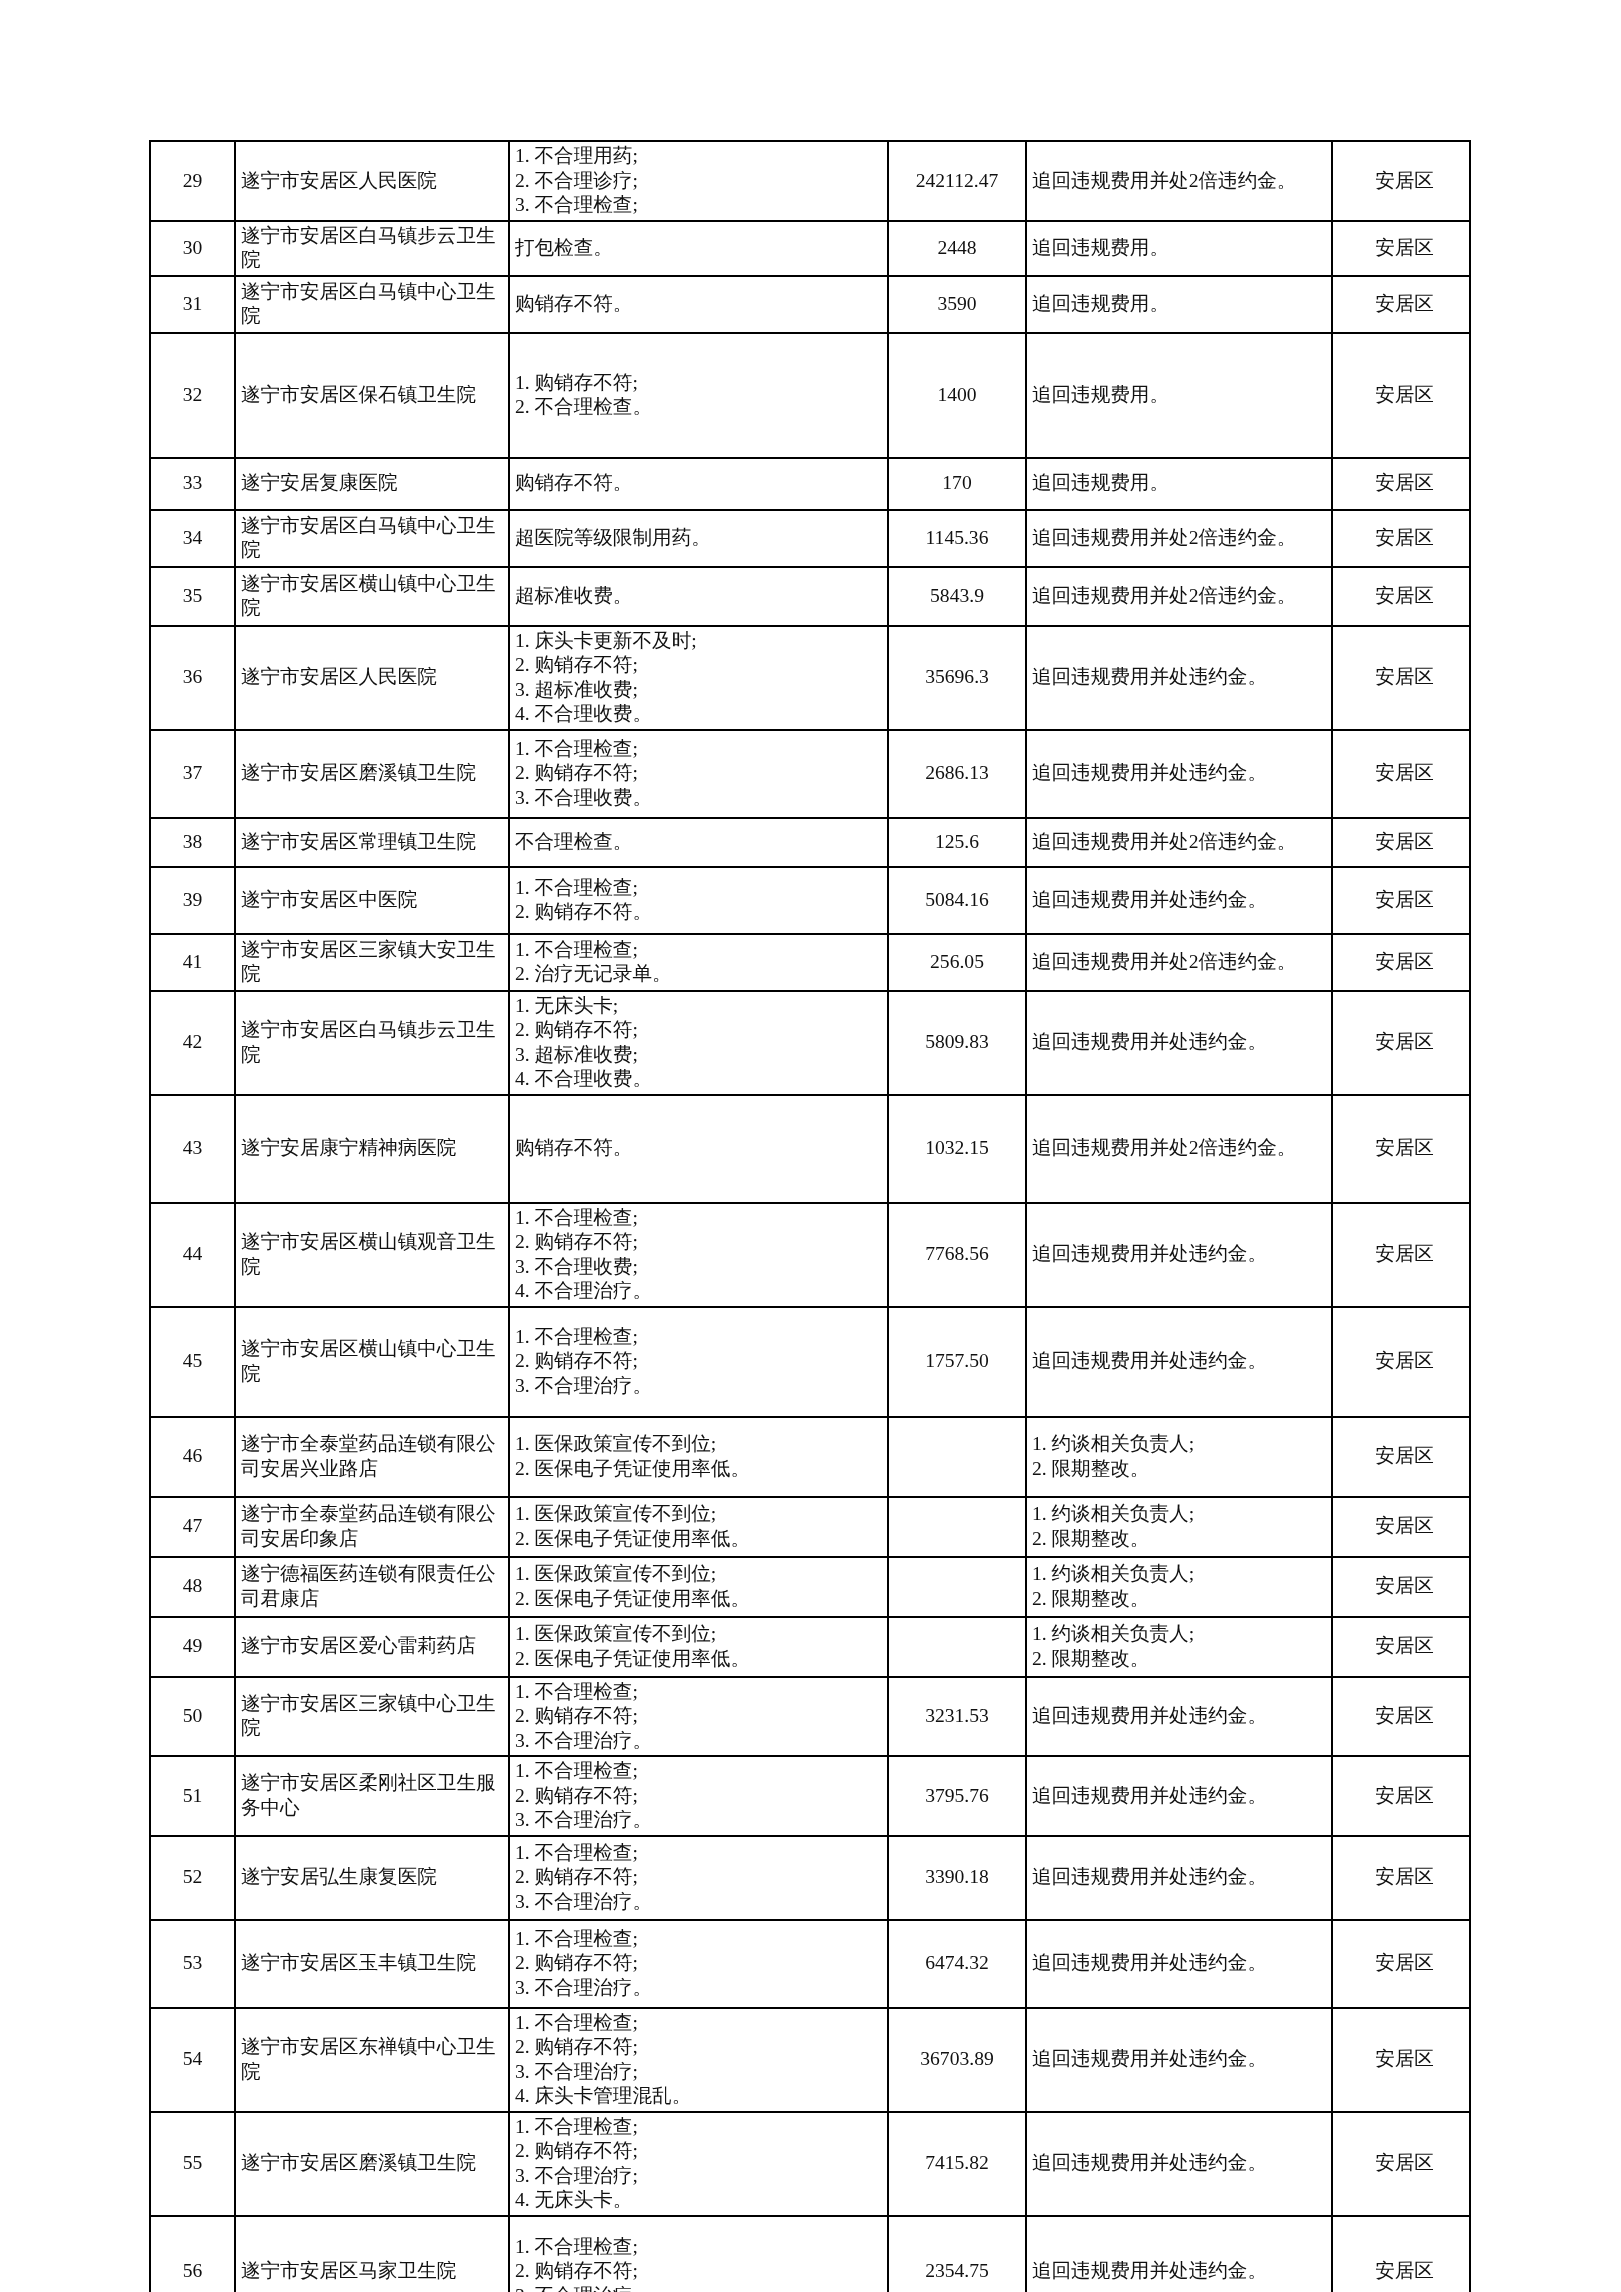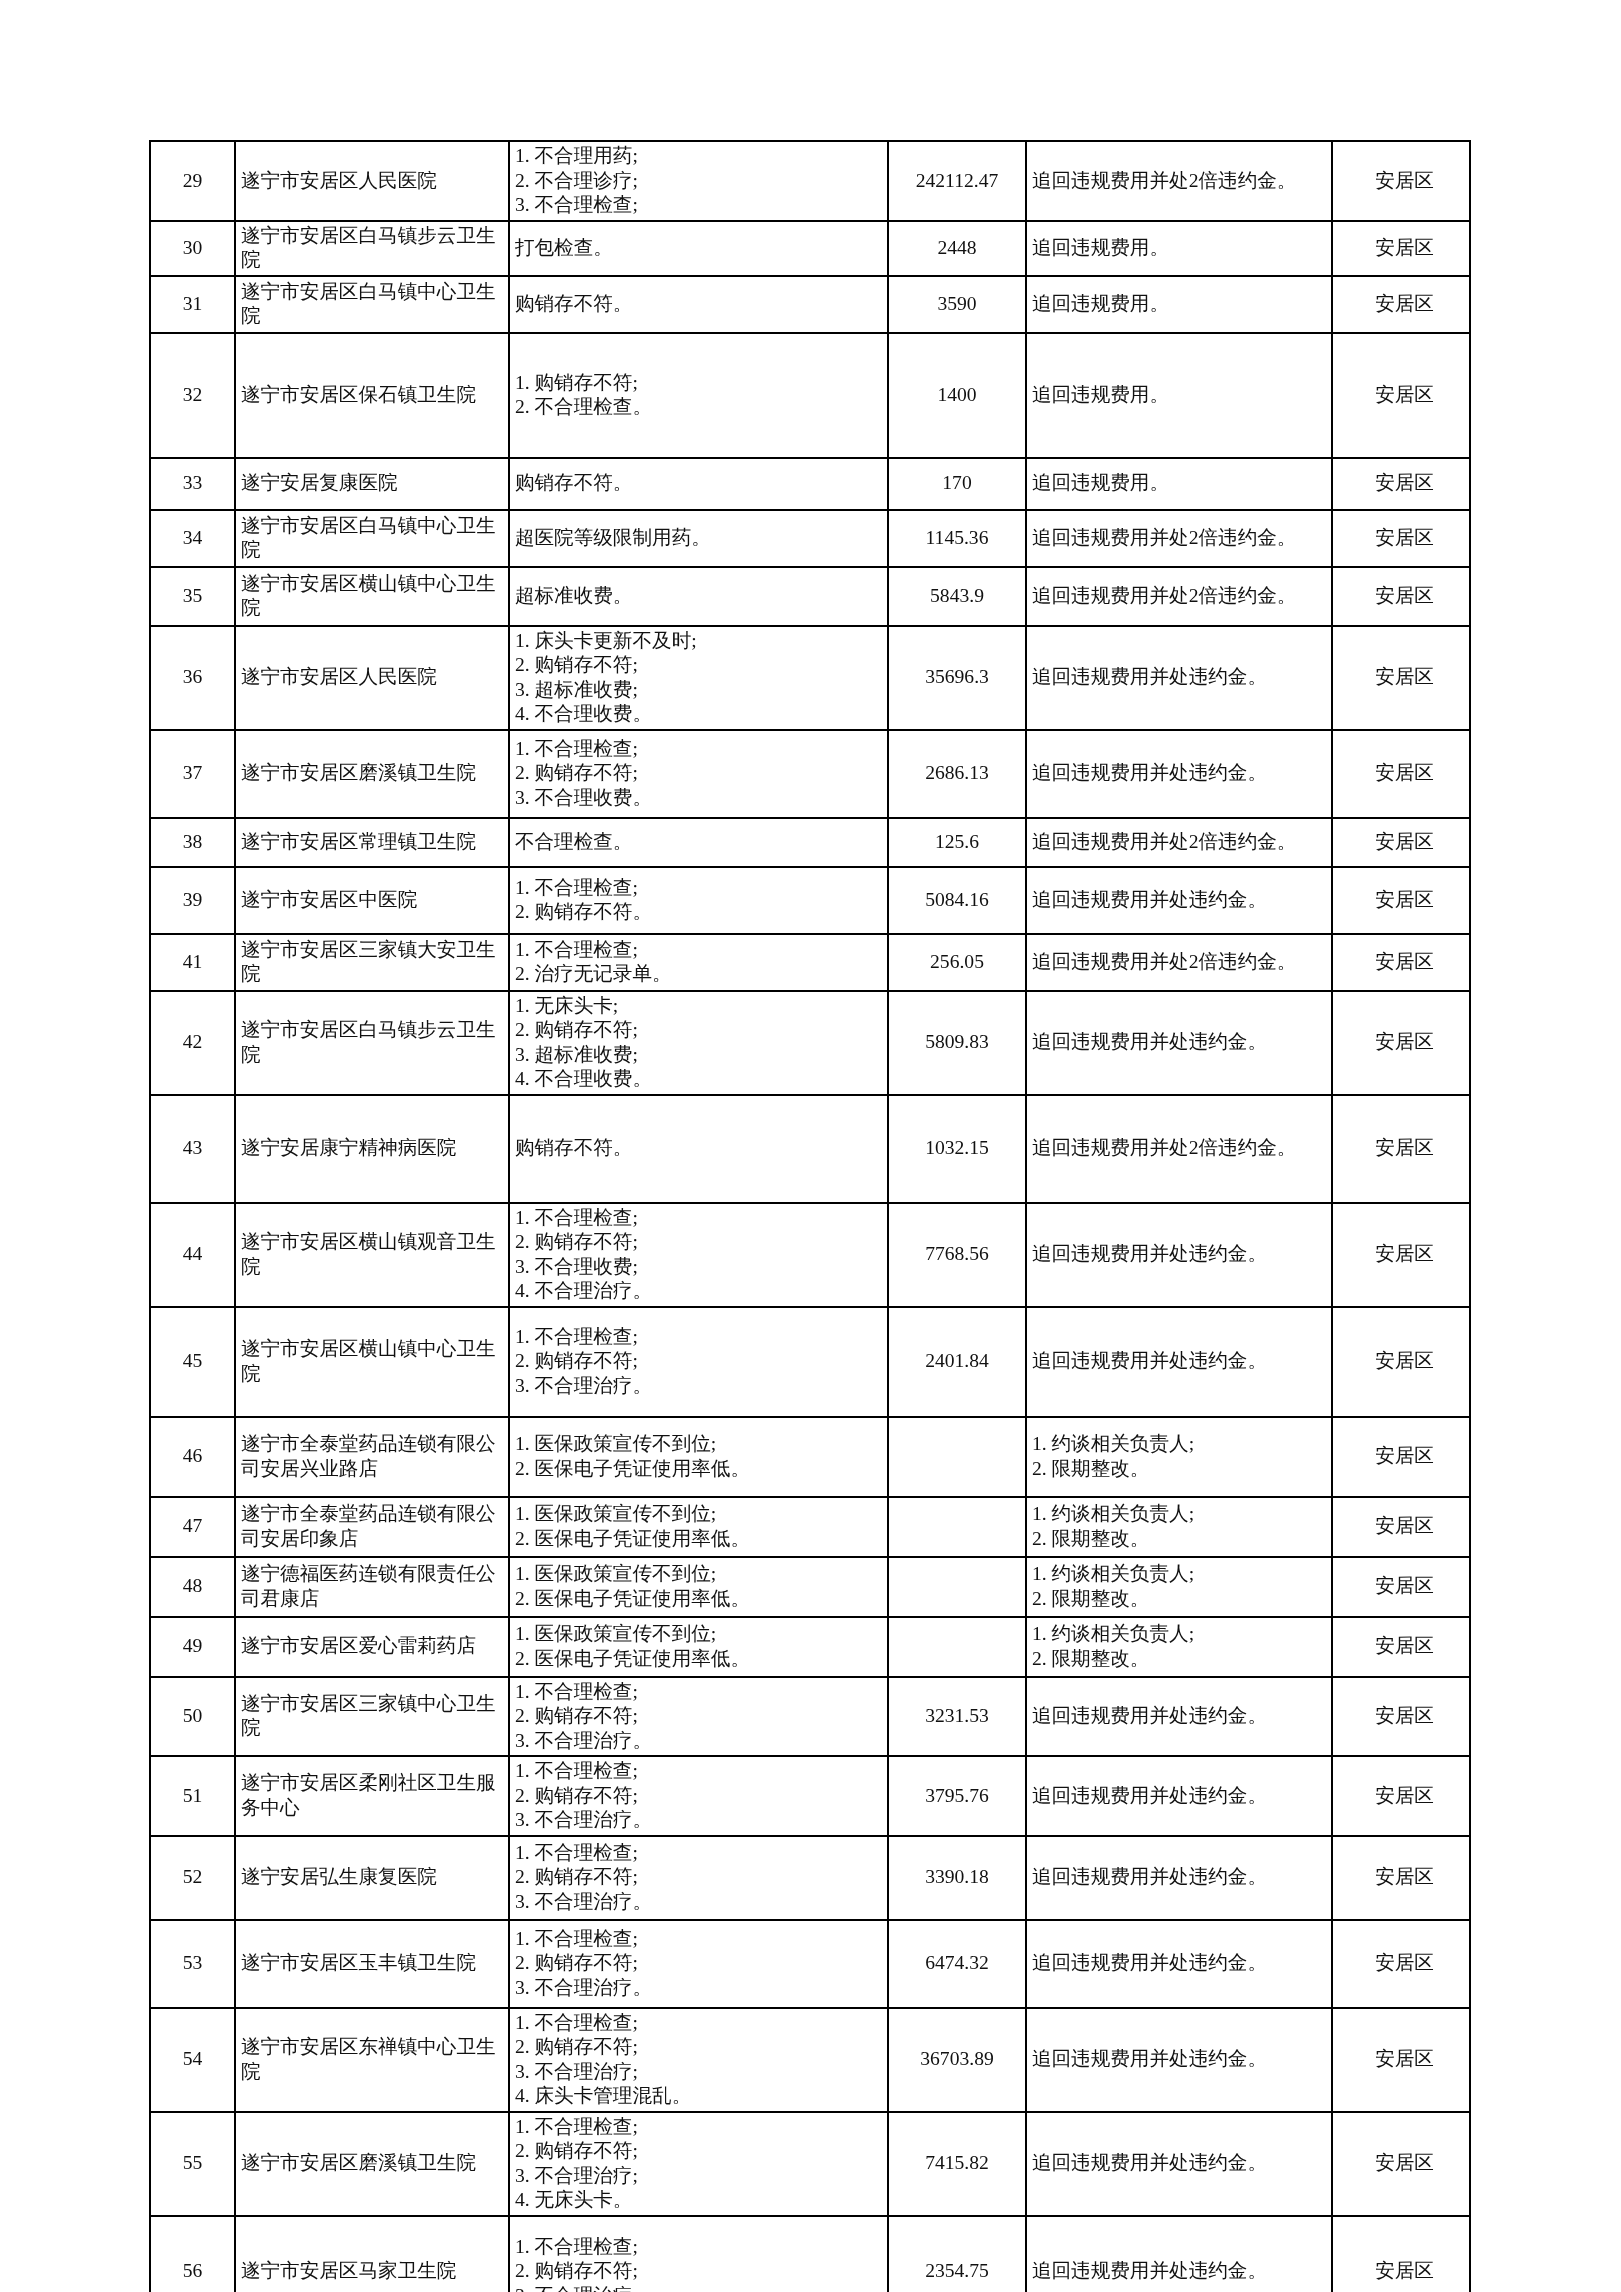--- a/index.html
+++ b/index.html
@@ -336,21 +336,21 @@
         <tr>
     <td class="c-no"><span>45</span></td>
     <td class="c-name"><span>遂宁市安居区横山镇中心卫生院</span></td>
     <td class="c-viol">
             <div class="lines">
               <div>1. 不合理检查;</div>
               <div>2. 购销存不符;</div>
               <div>3. 不合理治疗。</div>
             </div>
           </td>
-    <td class="c-amt"><span>2401.84</span></td>
+    <td class="c-amt"><span>1757.50</span></td>
     <td class="c-pen">
             <div class="lines">
               <div>追回违规费用并处违约金。</div>
             </div>
           </td>
     <td class="c-dist"><span>安居区</span></td>
   </tr>
         <tr>
     <td class="c-no"><span>46</span></td>
     <td class="c-name"><span>遂宁市全泰堂药品连锁有限公司安居兴业路店</span></td>

